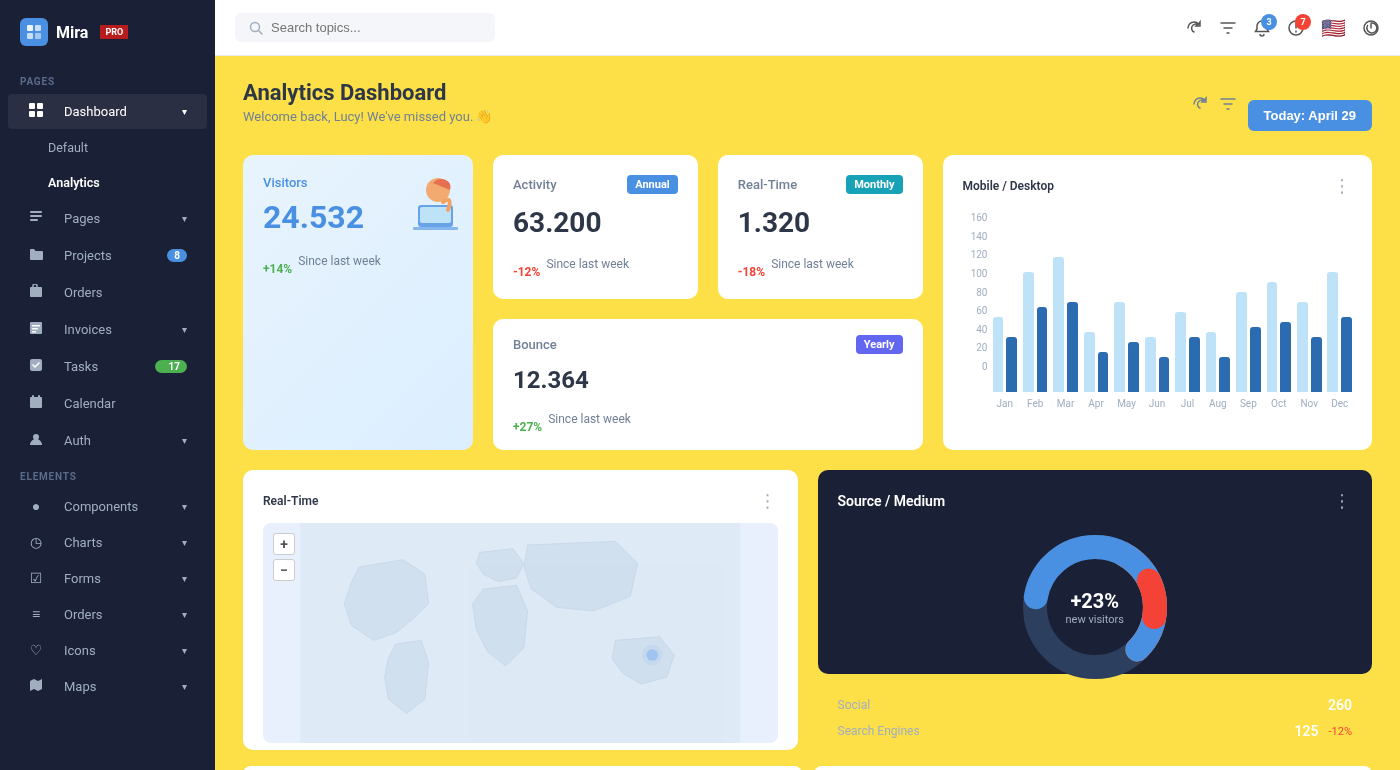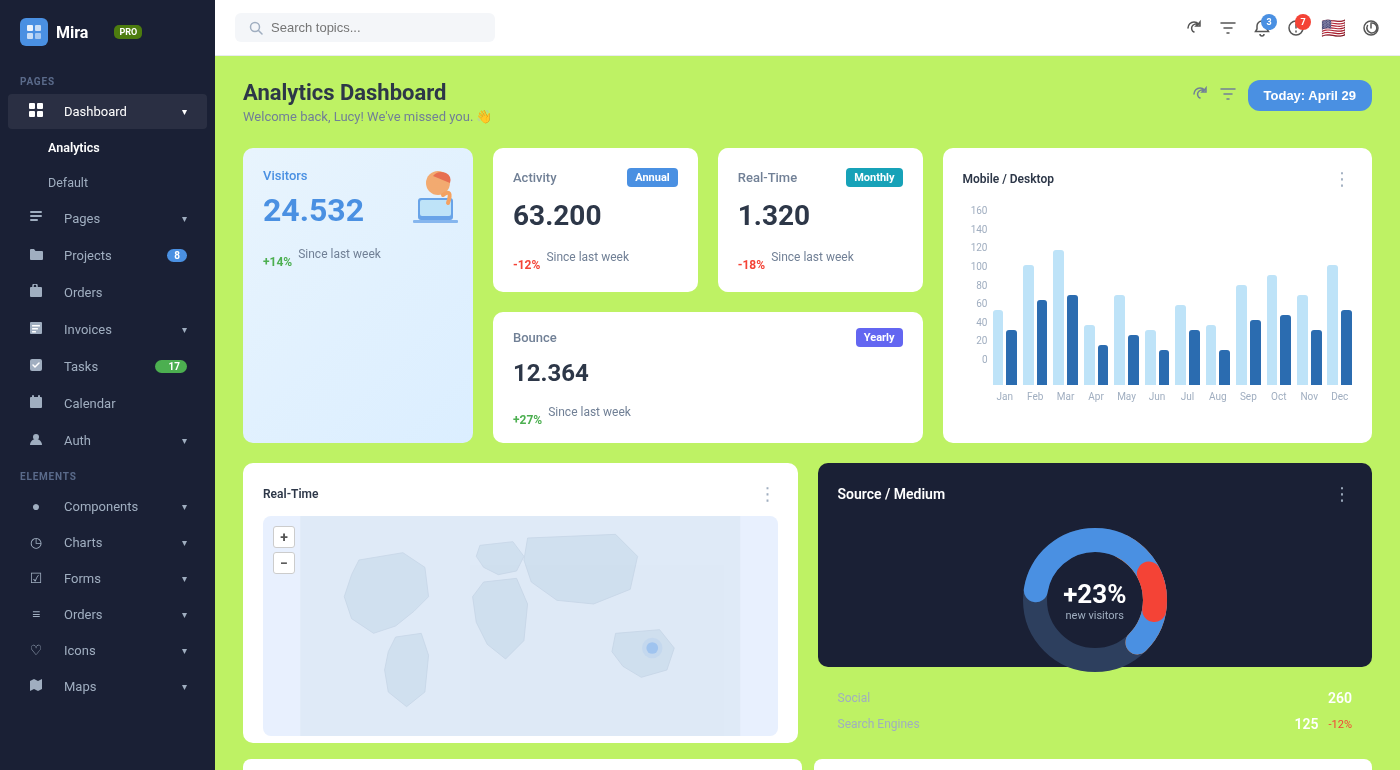--- a/index.html
+++ b/index.html
@@ -30,27 +30,27 @@
       border-radius: 6px;
       display: flex;
       align-items: center;
       justify-content: center;
       color: white;
       font-weight: bold;
       font-size: 14px;
     }
     .logo-text { color: white; font-weight: 700; font-size: 16px; }
     .pro-badge {
-      background: #4d7c0f;
+      background: #b91c1c;
       color: white;
       font-size: 9px;
       font-weight: 700;
       padding: 2px 5px;
-      border-radius: 5px;
-      margin-left: 18px;
+      border-radius: 0;
+      margin-left: 4px;
     }
     .sidebar-section-label {
       padding: 12px 20px 6px;
       font-size: 10px;
       font-weight: 700;
       letter-spacing: 0.08em;
       color: #5a6a8a;
       text-transform: uppercase;
     }
     .sidebar-item {
@@ -146,21 +146,21 @@
       justify-content: center;
     }
     .icon-badge.red { background: #f44336; }
     .power-btn { color: #555; font-size: 16px; cursor: pointer; }
 
     
     .page-content {
       flex: 1;
       overflow-y: auto;
       padding: 24px 28px;
-      background: #bef264;
+      background: #fde047;
       position: relative;
     }
 
     .page-header {
       display: flex;
       align-items: flex-start;
       justify-content: space-between;
       margin-bottom: 24px;
     }
     .page-title { font-size: 22px; font-weight: 700; color: #2d3748; }
@@ -169,25 +169,26 @@
       display: flex;
       align-items: center;
       gap: 12px;
     }
     .refresh-btn { color: #718096; cursor: pointer; font-size: 16px; }
     .filter-btn { color: #718096; cursor: pointer; font-size: 16px; }
     .date-btn {
       background: #4a90e2;
       color: white;
       border: none;
-      border-radius: 12px;
+      border-radius: 6px;
       padding: 8px 16px;
       font-size: 13px;
       font-weight: 600;
       cursor: pointer;
+      margin-top: 20px;
     }
 
     .stat-card {
       background: white;
       border-radius: 10px;
       padding: 20px;
       position: relative;
       overflow: hidden;
     }
     .stat-card-header {
@@ -346,21 +347,21 @@
     .donut-container {
       display: flex;
       align-items: center;
       justify-content: center;
       position: relative;
     }
     .donut-center {
       position: absolute;
       text-align: center;
     }
-    .donut-pct { font-size: 26px; font-weight: 700; color: white; }
+    .donut-pct { font-size: 20px; font-weight: 700; color: white; }
     .donut-label { font-size: 11px; color: #a0aec0; }
 
     
     .brand-icons-row {
       display: grid;
       grid-template-columns: 1fr 1fr;
       gap: 12px;
       margin-top: 16px;
     }
     .brand-card {
@@ -415,25 +416,25 @@
       <svg width="14" height="14" viewBox="0 0 14 14" fill="currentColor">
         <rect x="0" y="0" width="6" height="6" rx="1"></rect>
         <rect x="8" y="0" width="6" height="6" rx="1"></rect>
         <rect x="0" y="8" width="6" height="6" rx="1"></rect>
         <rect x="8" y="8" width="6" height="6" rx="1"></rect>
       </svg>
     </span>
     <span class="label">Dashboard</span>
     <span class="chevron">▾</span>
   </div>
+  <div class="sidebar-item sub">
+    <span class="label">Default</span>
+  </div>
   <div class="sidebar-item sub active-sub">
     <span class="label">Analytics</span>
-  </div>
-  <div class="sidebar-item sub">
-    <span class="label">Default</span>
   </div>
 
   <div class="sidebar-item">
     <span class="icon">
       <svg width="14" height="14" viewBox="0 0 14 14" fill="currentColor">
         <rect x="1" y="1" width="12" height="2" rx="1"></rect>
         <rect x="1" y="5" width="12" height="2" rx="1"></rect>
         <rect x="1" y="9" width="8" height="2" rx="1"></rect>
       </svg>
     </span>

